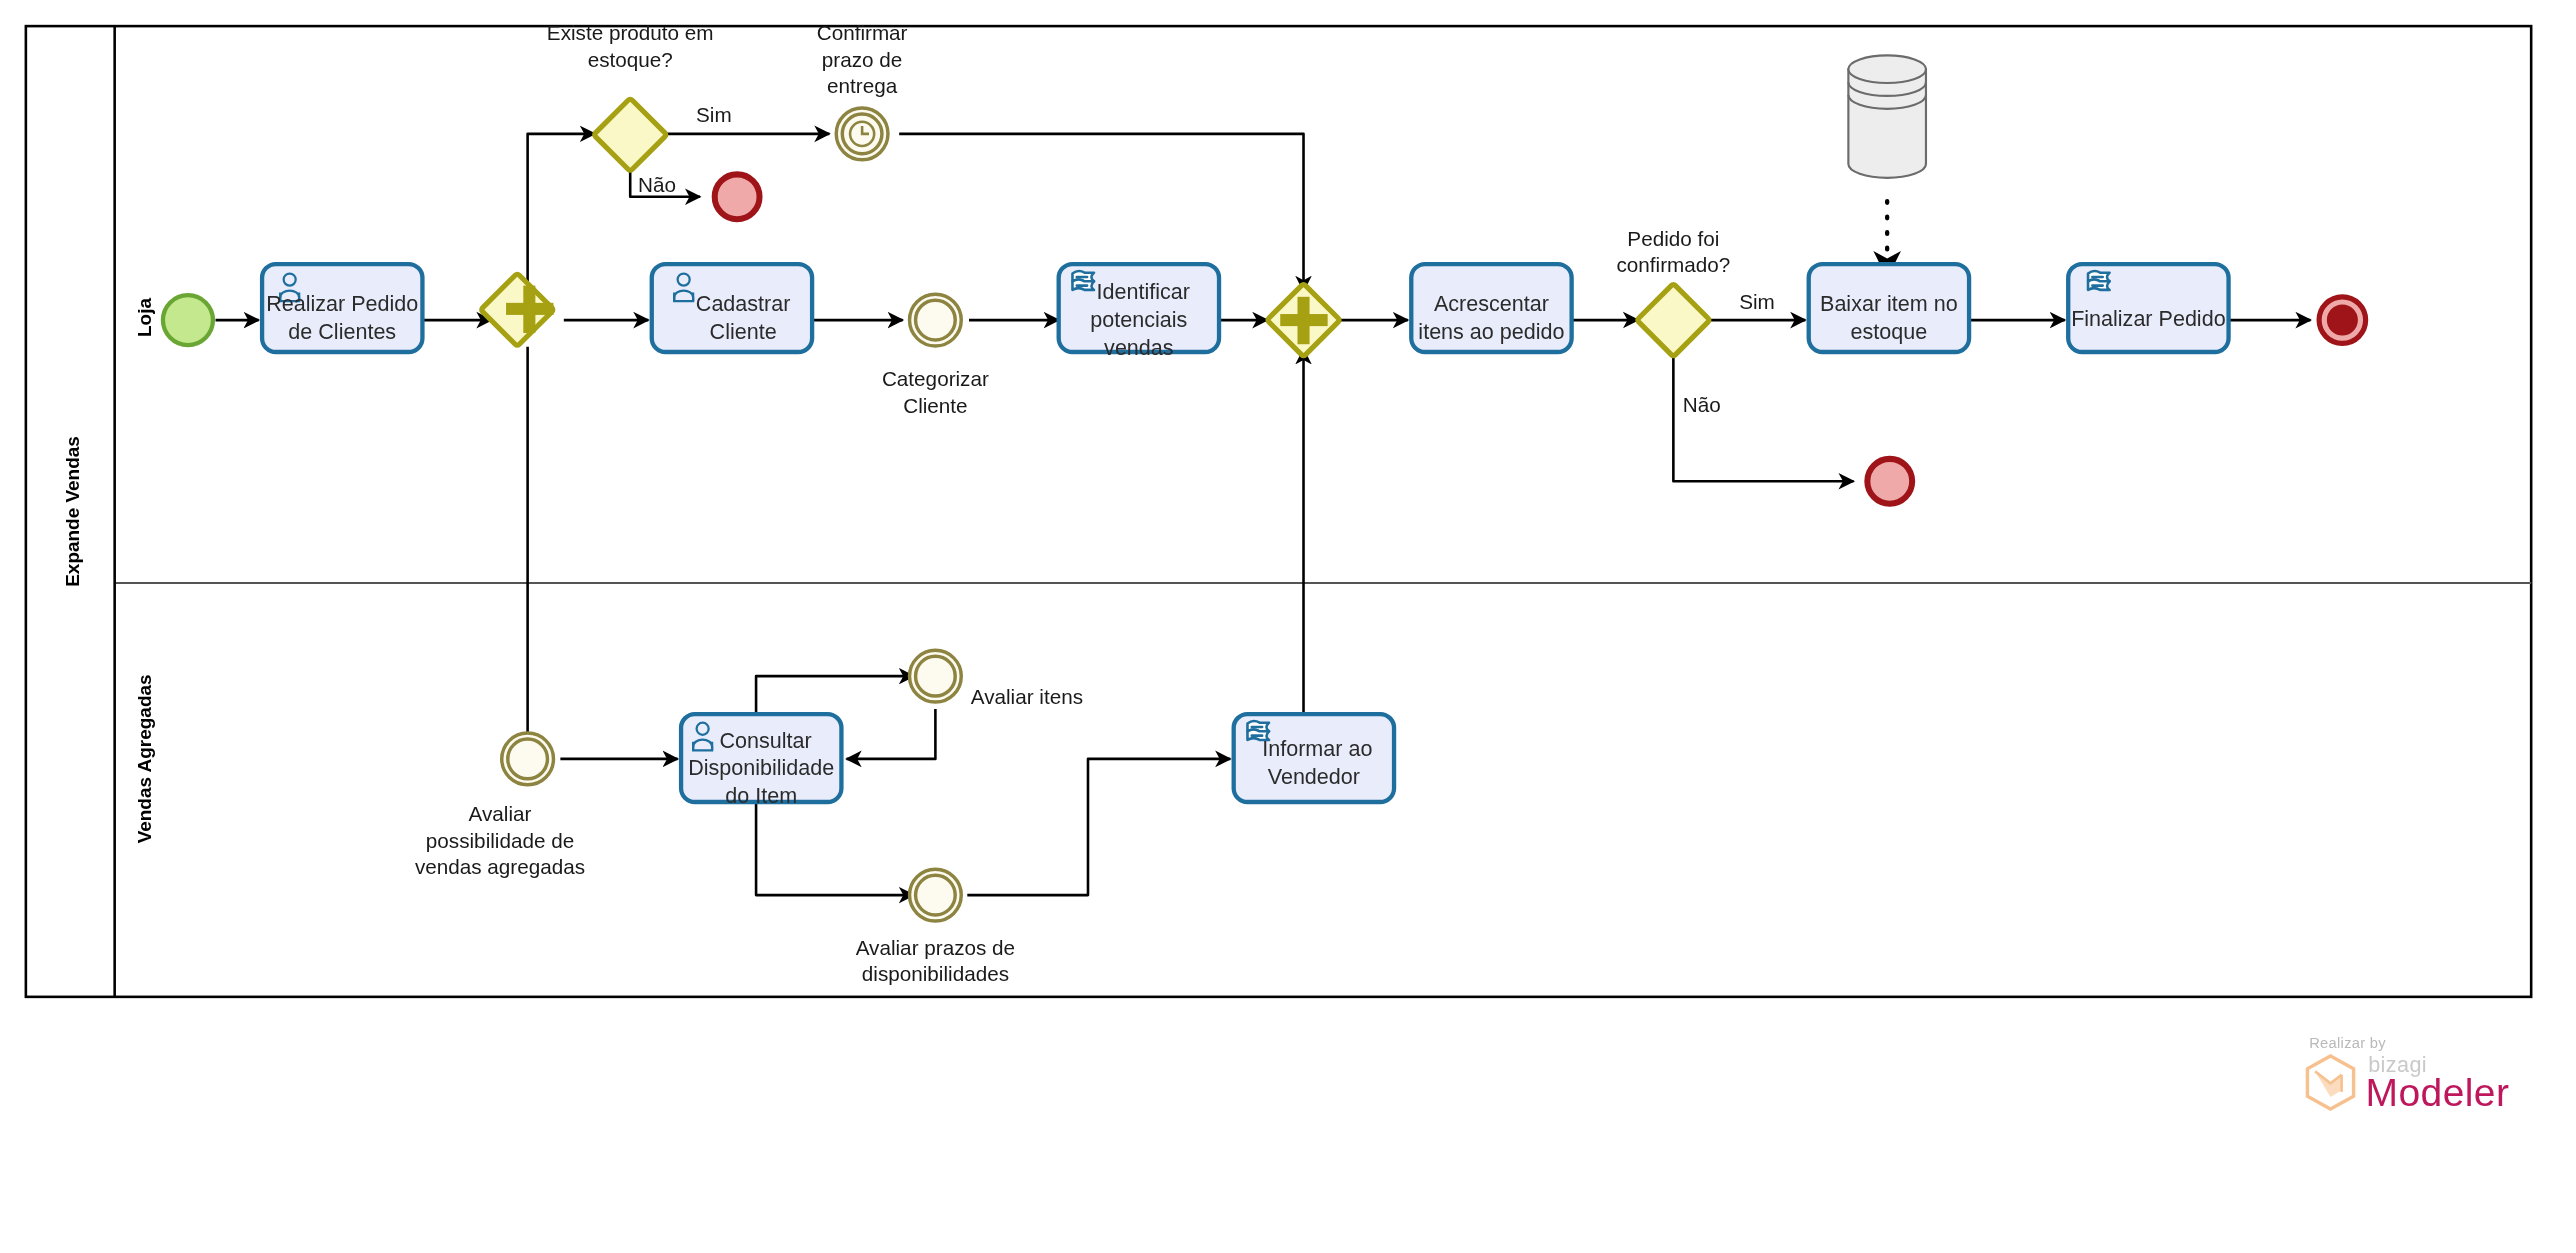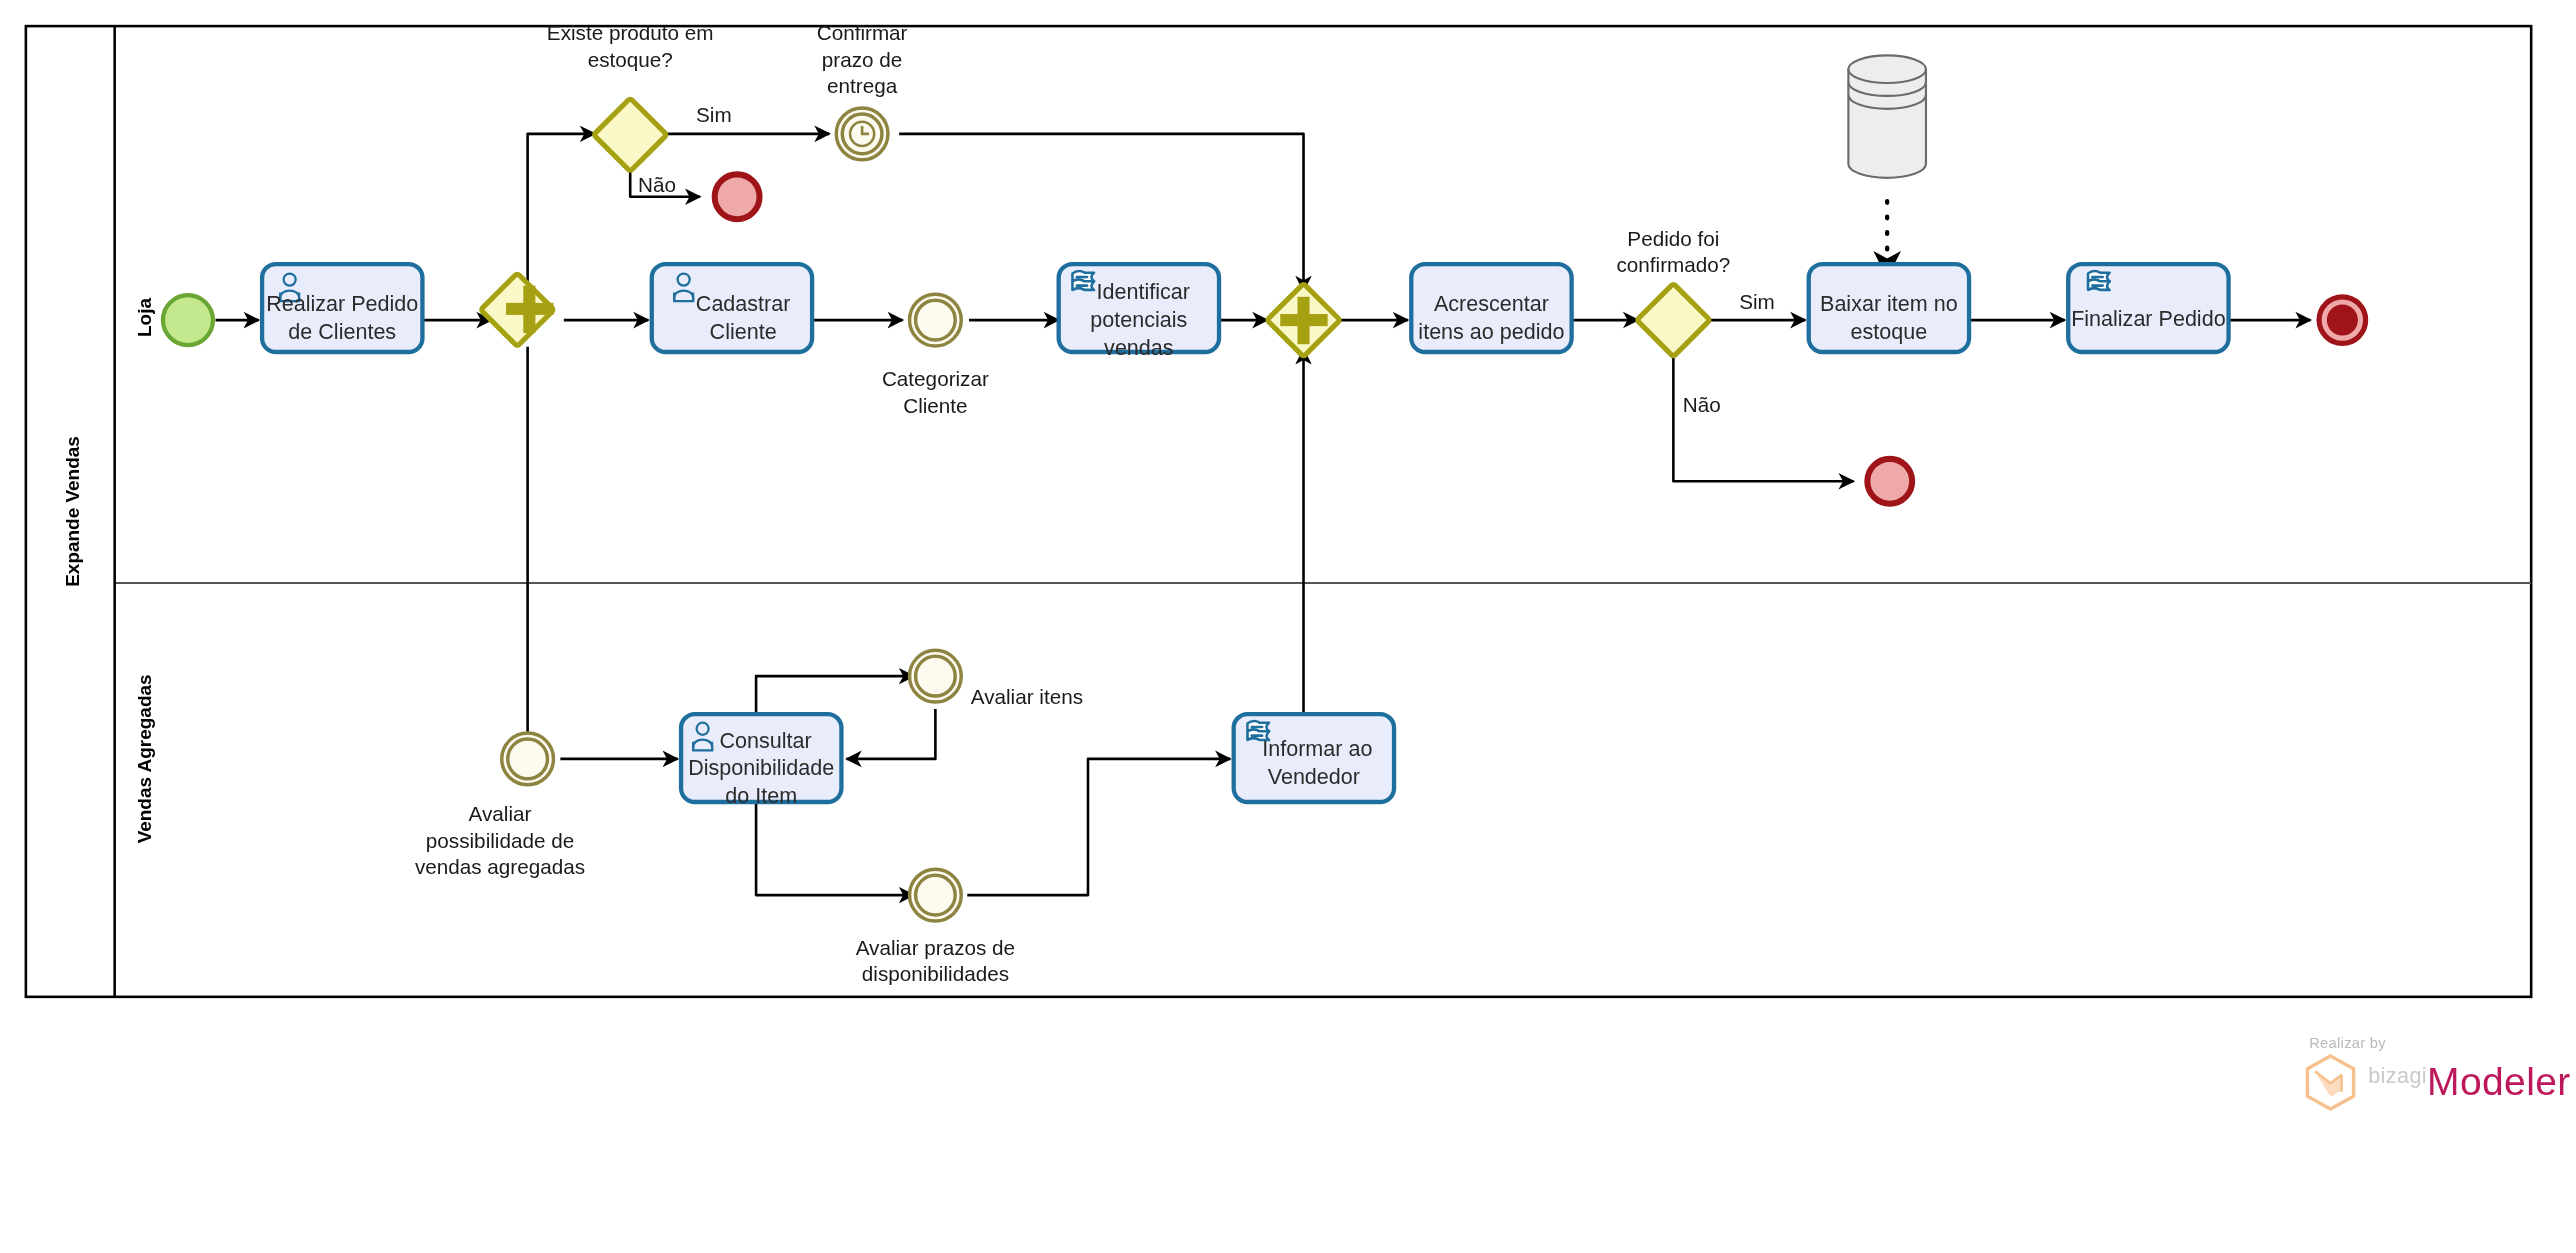--- a/index.html
+++ b/index.html
@@ -66,21 +66,21 @@
   .ico-script-line{stroke:#1E6E9E;stroke-width:3;fill:none;stroke-linecap:round;}
 
   
   #brand{position:absolute;left:2304px;top:1035px;width:259px;height:103px;}
   #brand .pb{
     font-family:"Liberation Sans", sans-serif;
     font-size:14.7px;color:#b9b9b9;letter-spacing:0.3px;margin:0 0 3.4px 5.2px;
   }
   #brand .row{display:flex;align-items:center;gap:8.6px;}
   #brand .mark{width:53px;height:57px;flex:0 0 auto;}
-  #brand .wordwrap{display:flex;flex-direction:row;line-height:1;}
+  #brand .wordwrap{display:flex;flex-direction:column;line-height:1;}
   #brand .biz{
     font-family:"Liberation Sans", sans-serif;
     font-size:21.6px;color:#c9c9c9;letter-spacing:0.4px;margin-left:2.6px;
   }
   #brand .mod{
     font-family:"Liberation Sans", sans-serif;
     font-size:39px;color:#be185d;letter-spacing:0.4px;margin-top:-3.4px;
   }
 </style>
 </head>

